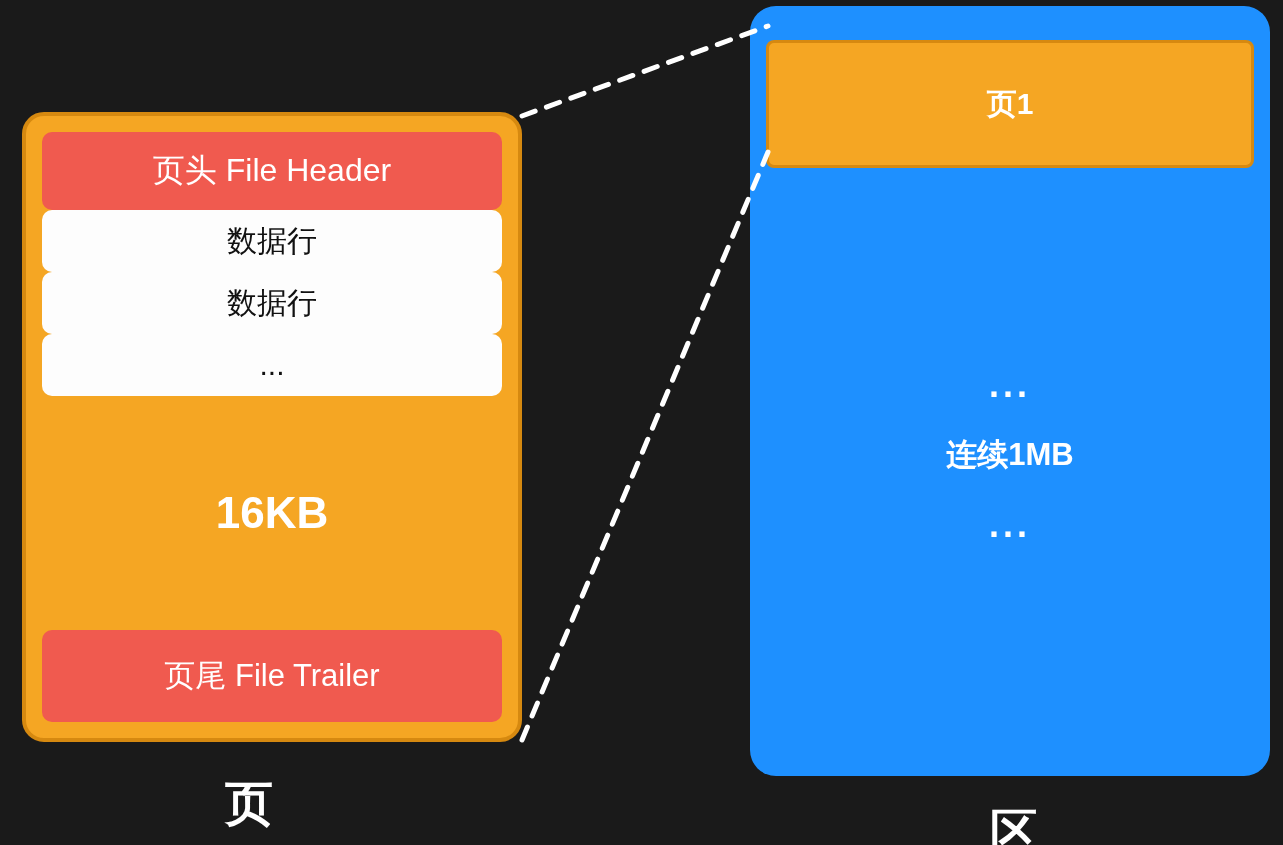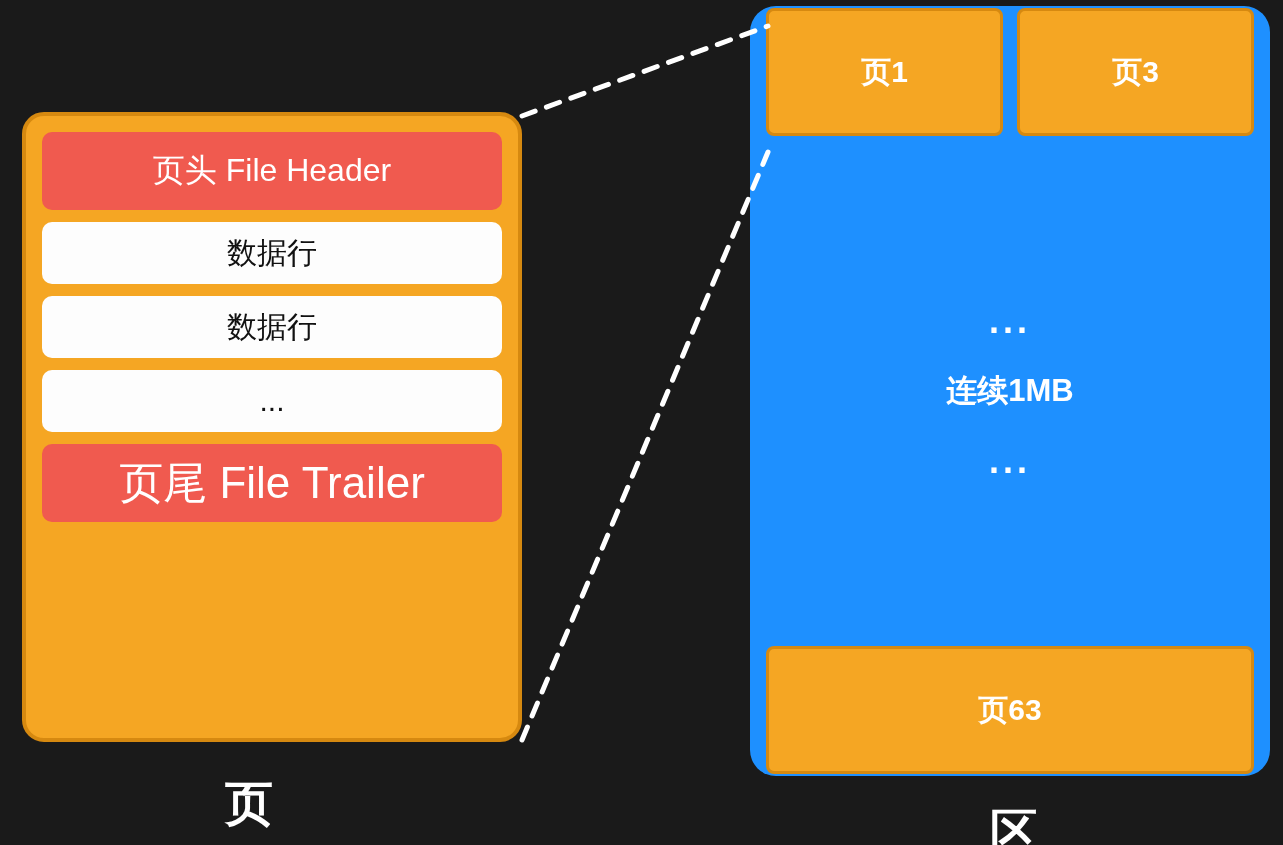--- a/index.html
+++ b/index.html
@@ -18,21 +18,20 @@
     left: 22px;
     top: 112px;
     width: 500px;
     height: 630px;
     background: #f5a623;
     border: 4px solid #d68910;
     border-radius: 22px;
     padding: 16px;
     display: flex;
     flex-direction: column;
-    gap: 12px;
   }
   .page-header {
     background: #f05a4f;
     border-radius: 10px;
     height: 78px;
     display: flex;
     align-items: center;
     justify-content: center;
     color: #fff;
     font-size: 32px;
@@ -54,39 +53,39 @@
     display: flex;
     align-items: center;
     justify-content: center;
     color: #fff;
     font-size: 44px;
     font-weight: 600;
   }
   .page-trailer {
     background: #f05a4f;
     border-radius: 10px;
-    height: 78px;
+    height: 92px;
     display: flex;
     align-items: center;
     justify-content: center;
     color: #fff;
-    font-size: 44px;
+    font-size: 31px;
     font-weight: 500;
   }
 
   
   .extent-box {
     position: absolute;
     left: 750px;
     top: 6px;
     width: 520px;
     height: 770px;
     background: #1e90ff;
     border-radius: 26px;
-    padding: 2px 16px;
+    padding: 34px 16px;
     display: flex;
     flex-direction: column;
     justify-content: space-between;
   }
   .page-row {
     display: flex;
     justify-content: space-between;
     gap: 14px;
   }
   .mini-page {
@@ -150,35 +149,34 @@
   }
 </style>
 </head>
 <body>
 
 <div class="page-box">
   <div class="page-header">页头 File Header</div>
   <div class="data-row">数据行</div>
   <div class="data-row">数据行</div>
   <div class="data-row">...</div>
+  <div class="page-size">16KB</div>
   <div class="page-trailer">页尾 File Trailer</div>
 </div>
 
 <div class="extent-box">
   <div class="page-row">
     <div class="mini-page">页1</div>
-    <div class="mini-page">页3</div>
   </div>
   <div class="extent-center">
     <div class="dots">...</div>
     <div class="label">连续1MB</div>
     <div class="dots">...</div>
   </div>
   <div class="page-row">
-    <div class="mini-page">页63</div>
   </div>
 </div>
 
 <div class="bottom-label-left">页</div>
 <div class="bottom-label-right">区</div>
 
 <svg class="connectors">
   <line x1="522" y1="116" x2="768" y2="26" stroke="#ffffff" stroke-width="5" stroke-dasharray="14 12" stroke-linecap="round"></line>
   <line x1="522" y1="740" x2="768" y2="152" stroke="#ffffff" stroke-width="5" stroke-dasharray="14 12" stroke-linecap="round"></line>
 </svg>

